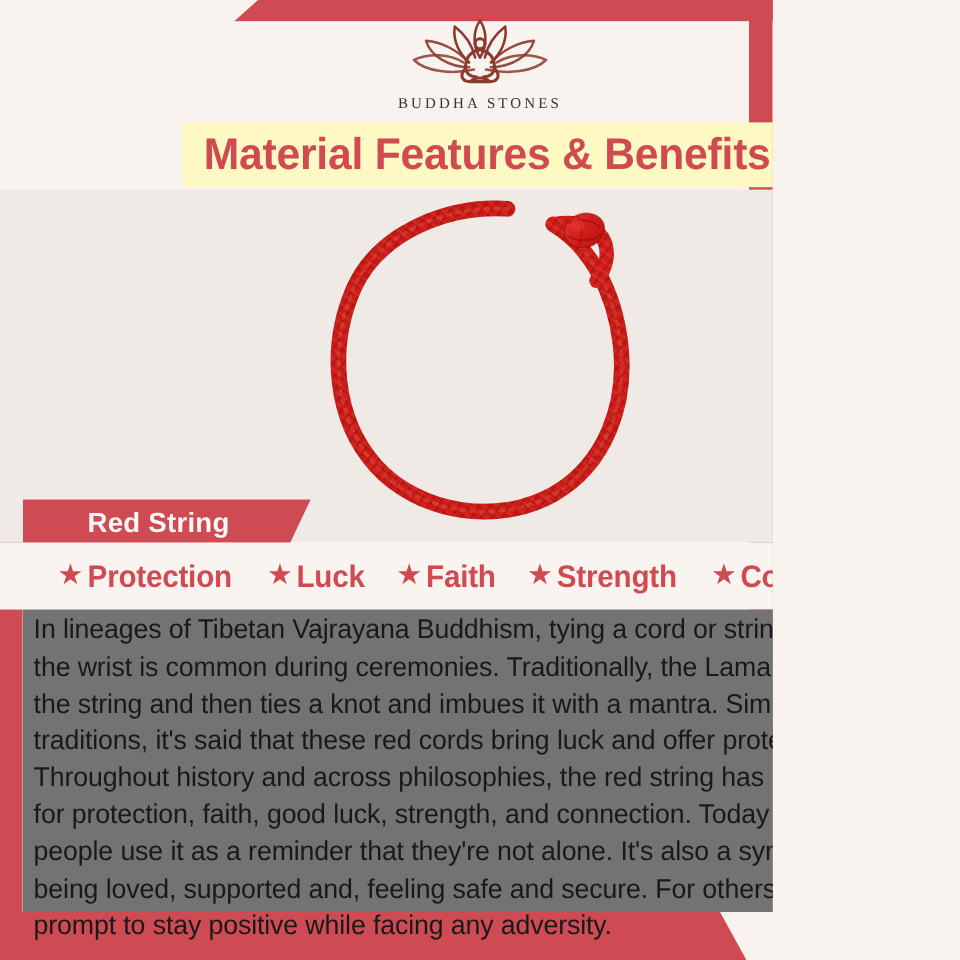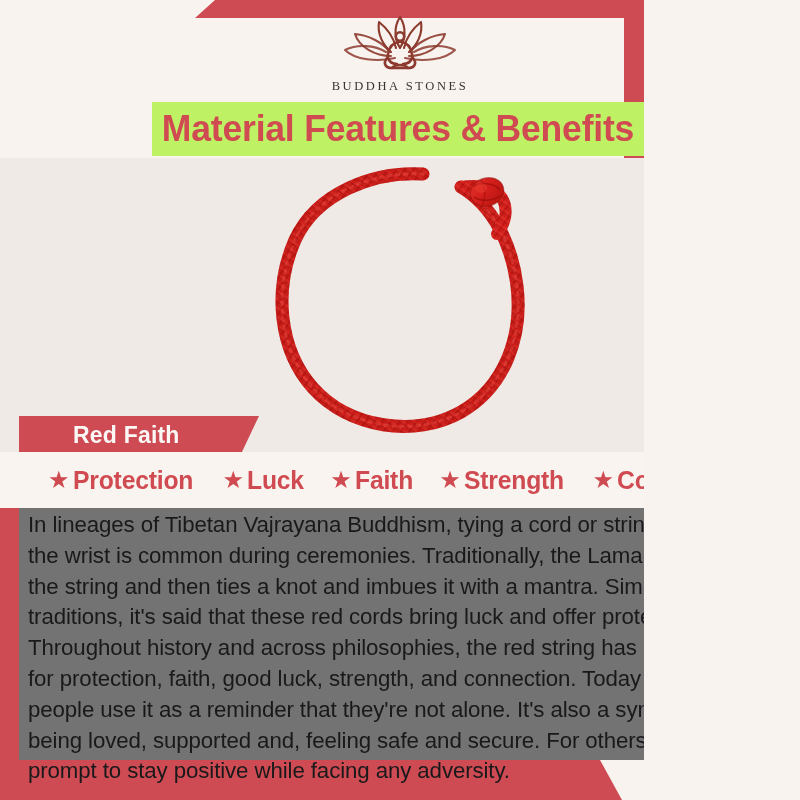--- a/index.html
+++ b/index.html
@@ -90,24 +90,24 @@
     font-weight: 400;
   }
 
   
   .title-band {
     position: absolute;
     left: 152px;
     top: 102px;
     width: 500px;
     height: 54px;
-    background: #bef264;
-    display: flex;
-    align-items: center;
-    justify-content: flex-start;
+    background: #fef9c3;
+    display: flex;
+    align-items: center;
+    justify-content: flex-end;
   }
   .title-text {
     font-family: "Liberation Sans Narrow", "Liberation Sans", sans-serif;
     font-weight: 700;
     font-size: 37px;
     color: #d04a51;
     letter-spacing: -0.2px;
     transform: scaleX(0.96);
     white-space: nowrap;
   }
@@ -306,21 +306,21 @@
         <ellipse cx="232" cy="38" rx="17" ry="14" fill="none" stroke="#8e0b08" stroke-width="1.2" opacity="0.5" transform="rotate(-18 232 38)"></ellipse>
         <path d="M219 32 C226 28, 240 29, 245 36" fill="none" stroke="#8e0b08" stroke-width="1.6" opacity="0.55"></path>
         <path d="M219 43 C226 48, 240 47, 246 41" fill="none" stroke="#8e0b08" stroke-width="1.6" opacity="0.55"></path>
         <path d="M226 26 C231 34, 231 44, 227 51" fill="none" stroke="#8e0b08" stroke-width="1.4" opacity="0.45"></path>
         <ellipse cx="226" cy="34" rx="6" ry="5" fill="#e8392f" opacity="0.6"></ellipse>
       </g>
     </svg>
   </div>
 
   <div class="ribbon">
-    <span class="ribbon-label">Red Faith</span>
+    <span class="ribbon-label">Red String</span>
   </div>
 
   <div class="benefits-band"></div>
   <div class="benefits-row">
     <div class="benefit">
       <span class="benefit-star">★</span>
       <span class="benefit-label">Protection</span>
     </div>
     <div class="benefit">
       <span class="benefit-star">★</span>

